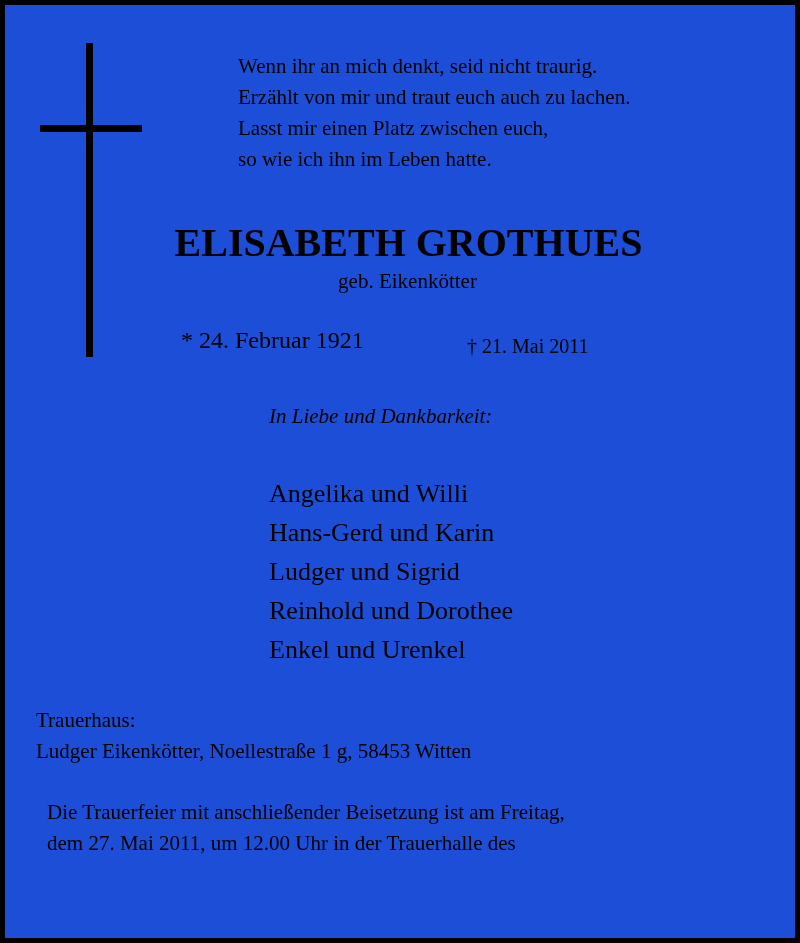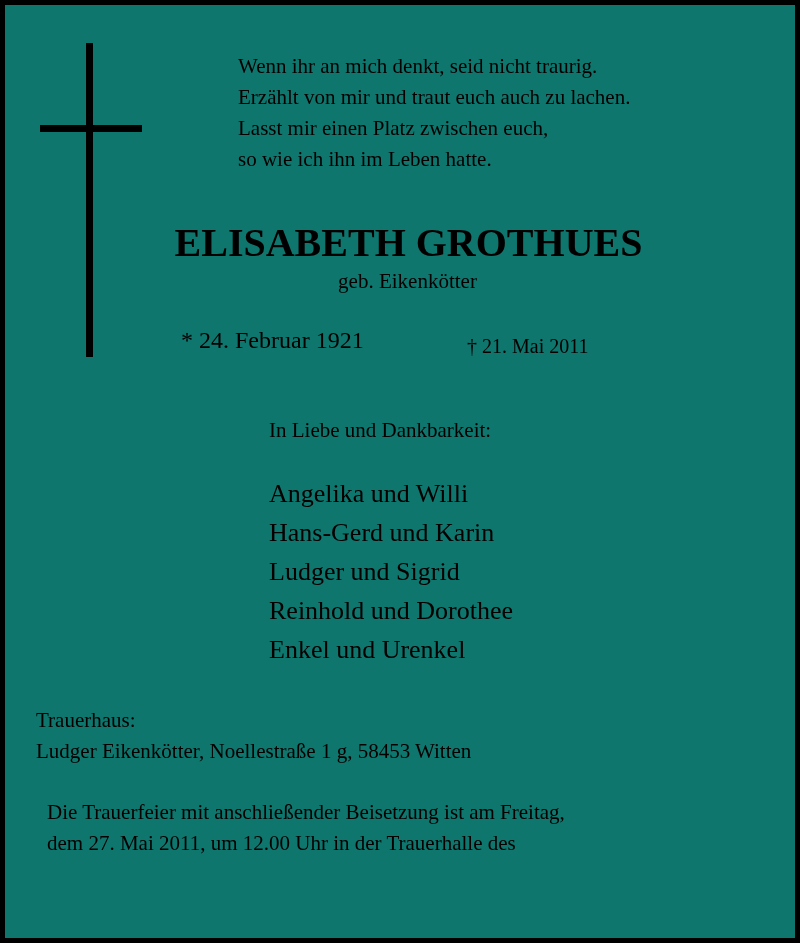--- a/index.html
+++ b/index.html
@@ -1,30 +1,30 @@
 <!DOCTYPE html>
 <html><head>
 <meta charset="utf-8">
 <style>
   html, body { margin:0; padding:0; background:#fff; }
   body { width:800px; height:943px; position:relative; overflow:hidden;
          font-family:"Liberation Serif","DejaVu Serif",serif; color:#000; }
   .frame { position:absolute; left:0; top:0; width:800px; height:943px;
-           box-sizing:border-box; border:5px solid #000; background:#0f766e; }
+           box-sizing:border-box; border:5px solid #000; background:#1d4ed8; }
   .cross-v { position:absolute; left:81px; top:38px; width:7px; height:314px; background:#000; }
   .cross-h { position:absolute; left:35px; top:120px; width:102px; height:7px; background:#000; }
   .poem { position:absolute; left:233px; top:46px; font-size:21px; line-height:31px; }
   .poem div { white-space:nowrap; }
   .name { position:absolute; left:0; width:800px; top:214px; text-align:center;
           font-size:40px; font-weight:bold; letter-spacing:0px; padding-left:7px; box-sizing:border-box; }
   .born { position:absolute; left:0; width:800px; top:264px; text-align:center;
           font-size:21px; padding-left:5px; box-sizing:border-box; }
   .birth { position:absolute; left:176px; top:322px; font-size:24px; }
   .death { position:absolute; left:462px; top:330px; font-size:20px; }
-  .thanks { position:absolute; left:264px; top:413px; font-size:21px; }
+  .thanks { position:absolute; left:264px; top:399px; font-size:21px;font-style:italic; }
   .family { position:absolute; left:264px; top:469px; font-size:26px; font-weight:normal; line-height:39px; }
   .family div { white-space:nowrap; }
   .house { position:absolute; left:31px; top:700px; font-size:21px; line-height:31px; }
   .service { position:absolute; left:42px; top:792px; font-size:21px; line-height:31px; }
   .service div, .house div { white-space:nowrap; }
 </style>
 </head>
 <body>
 
 <div class="frame">

